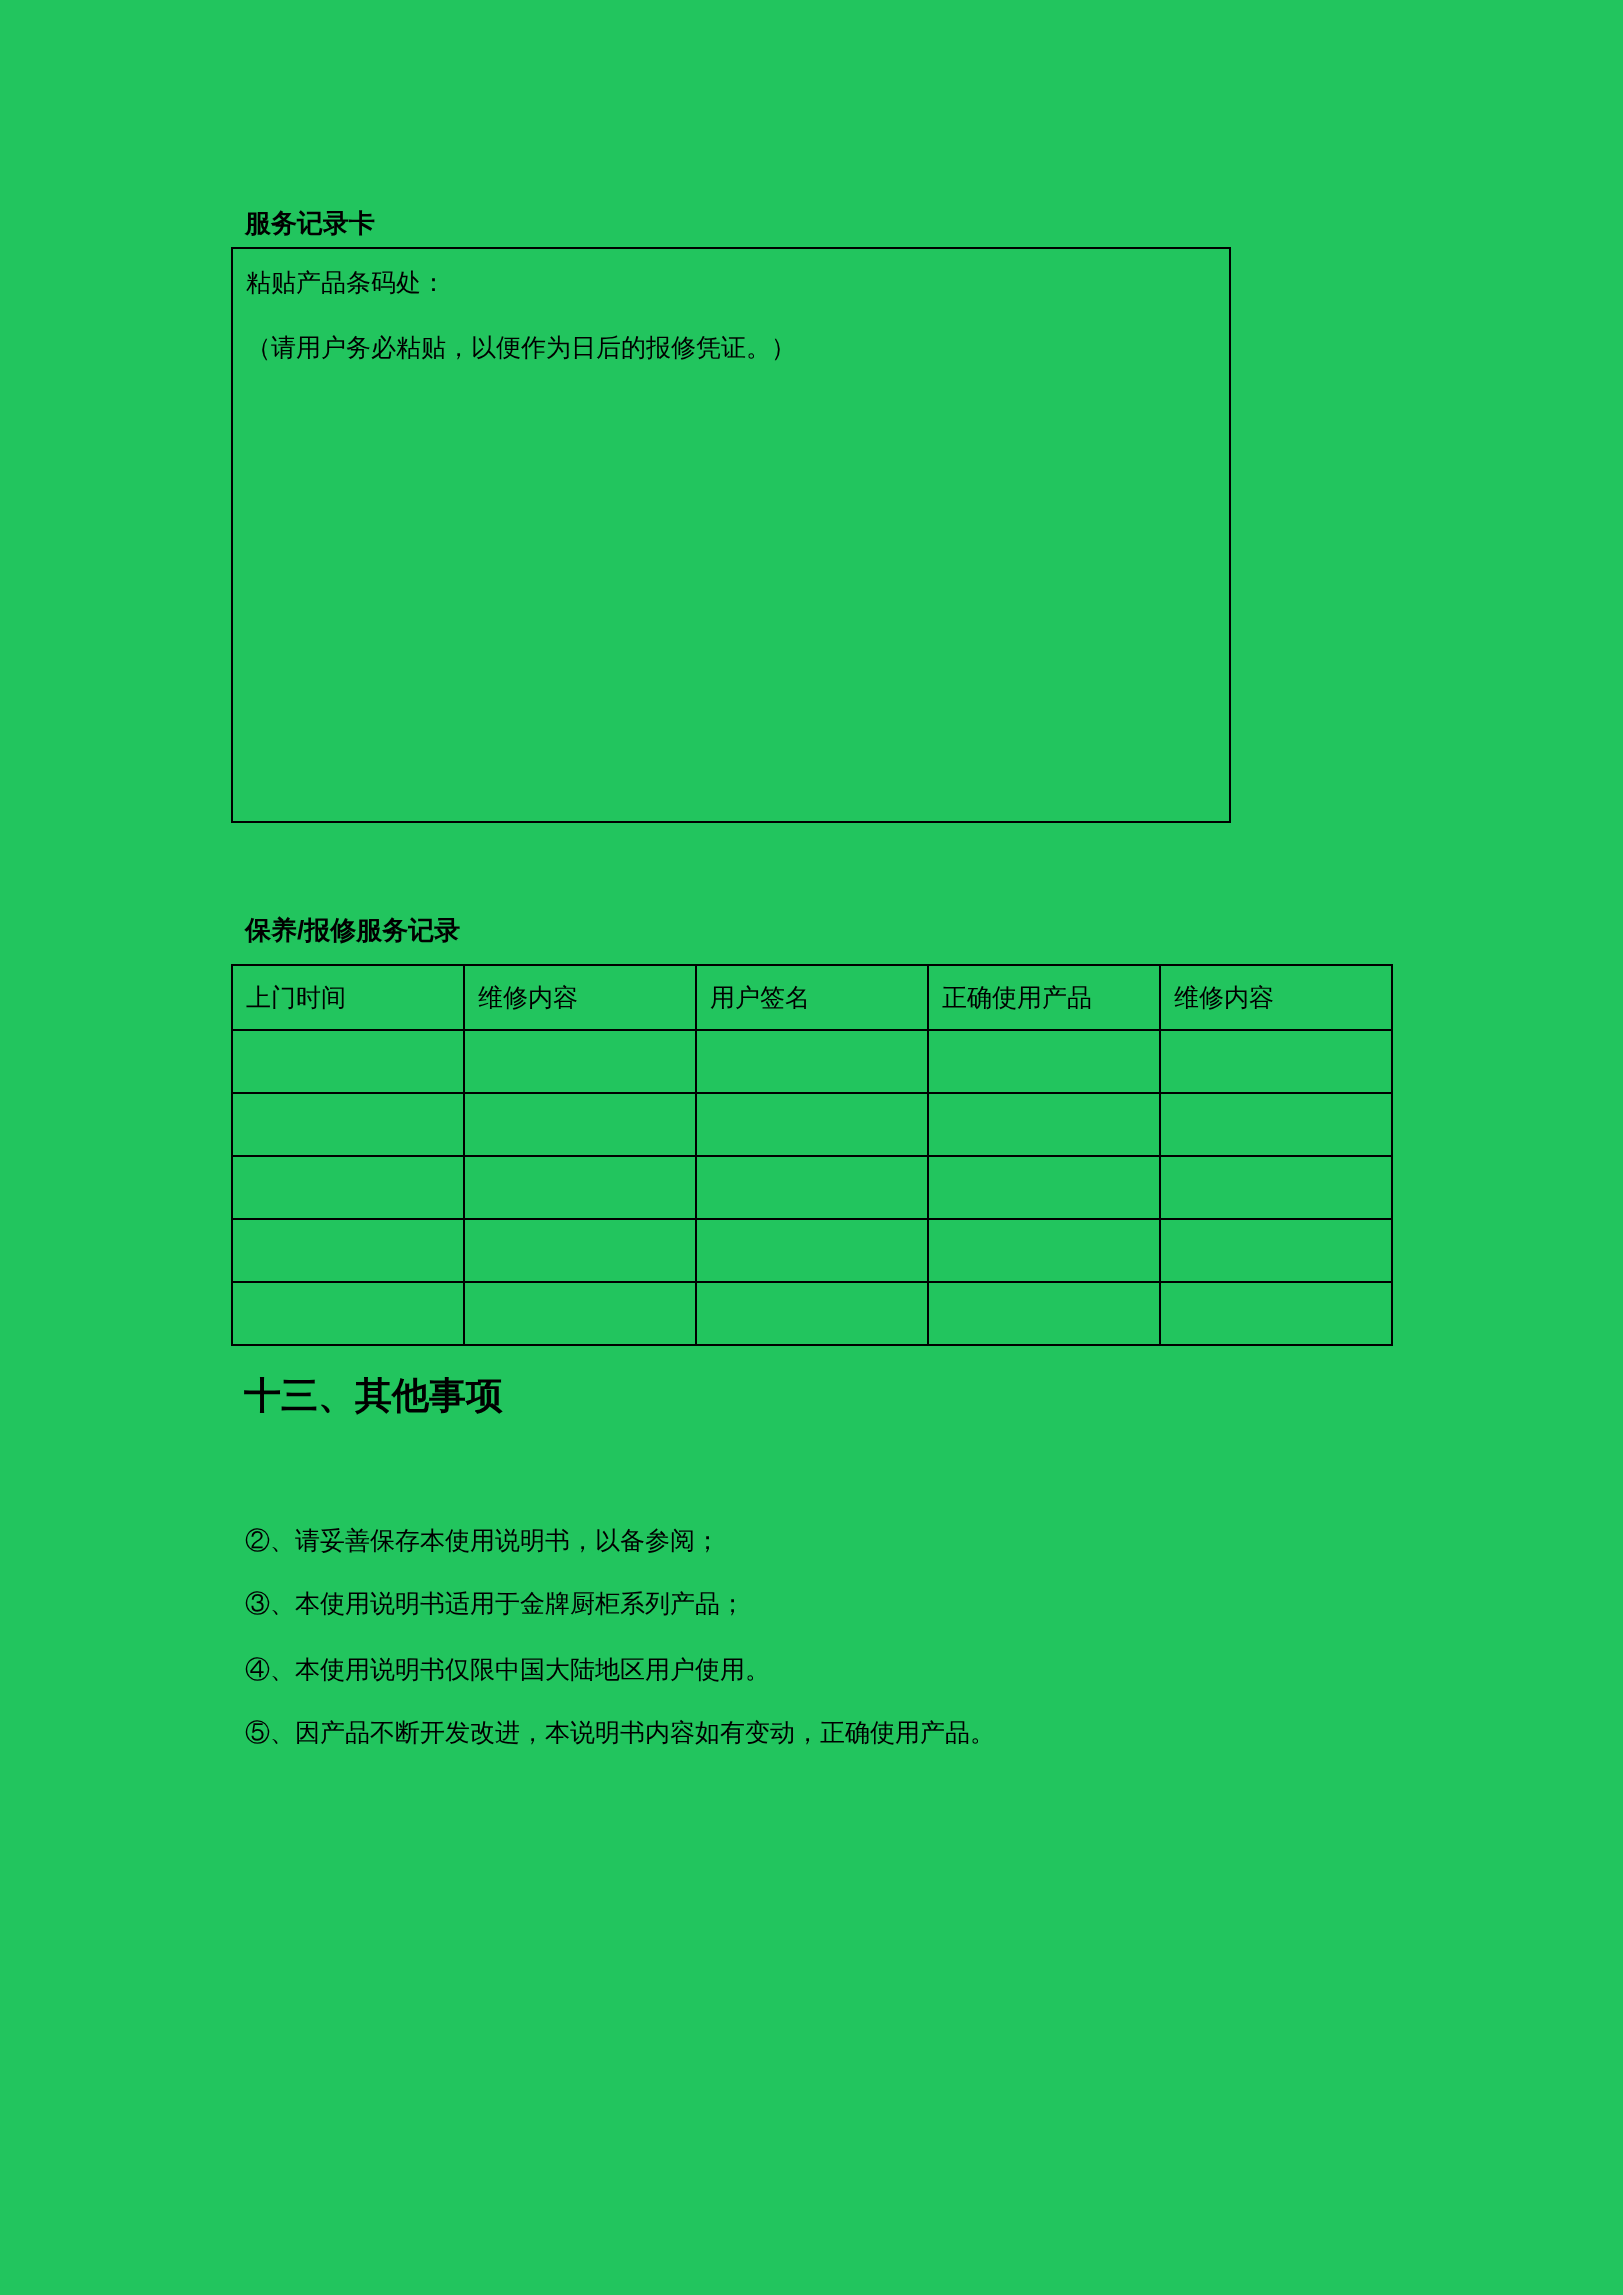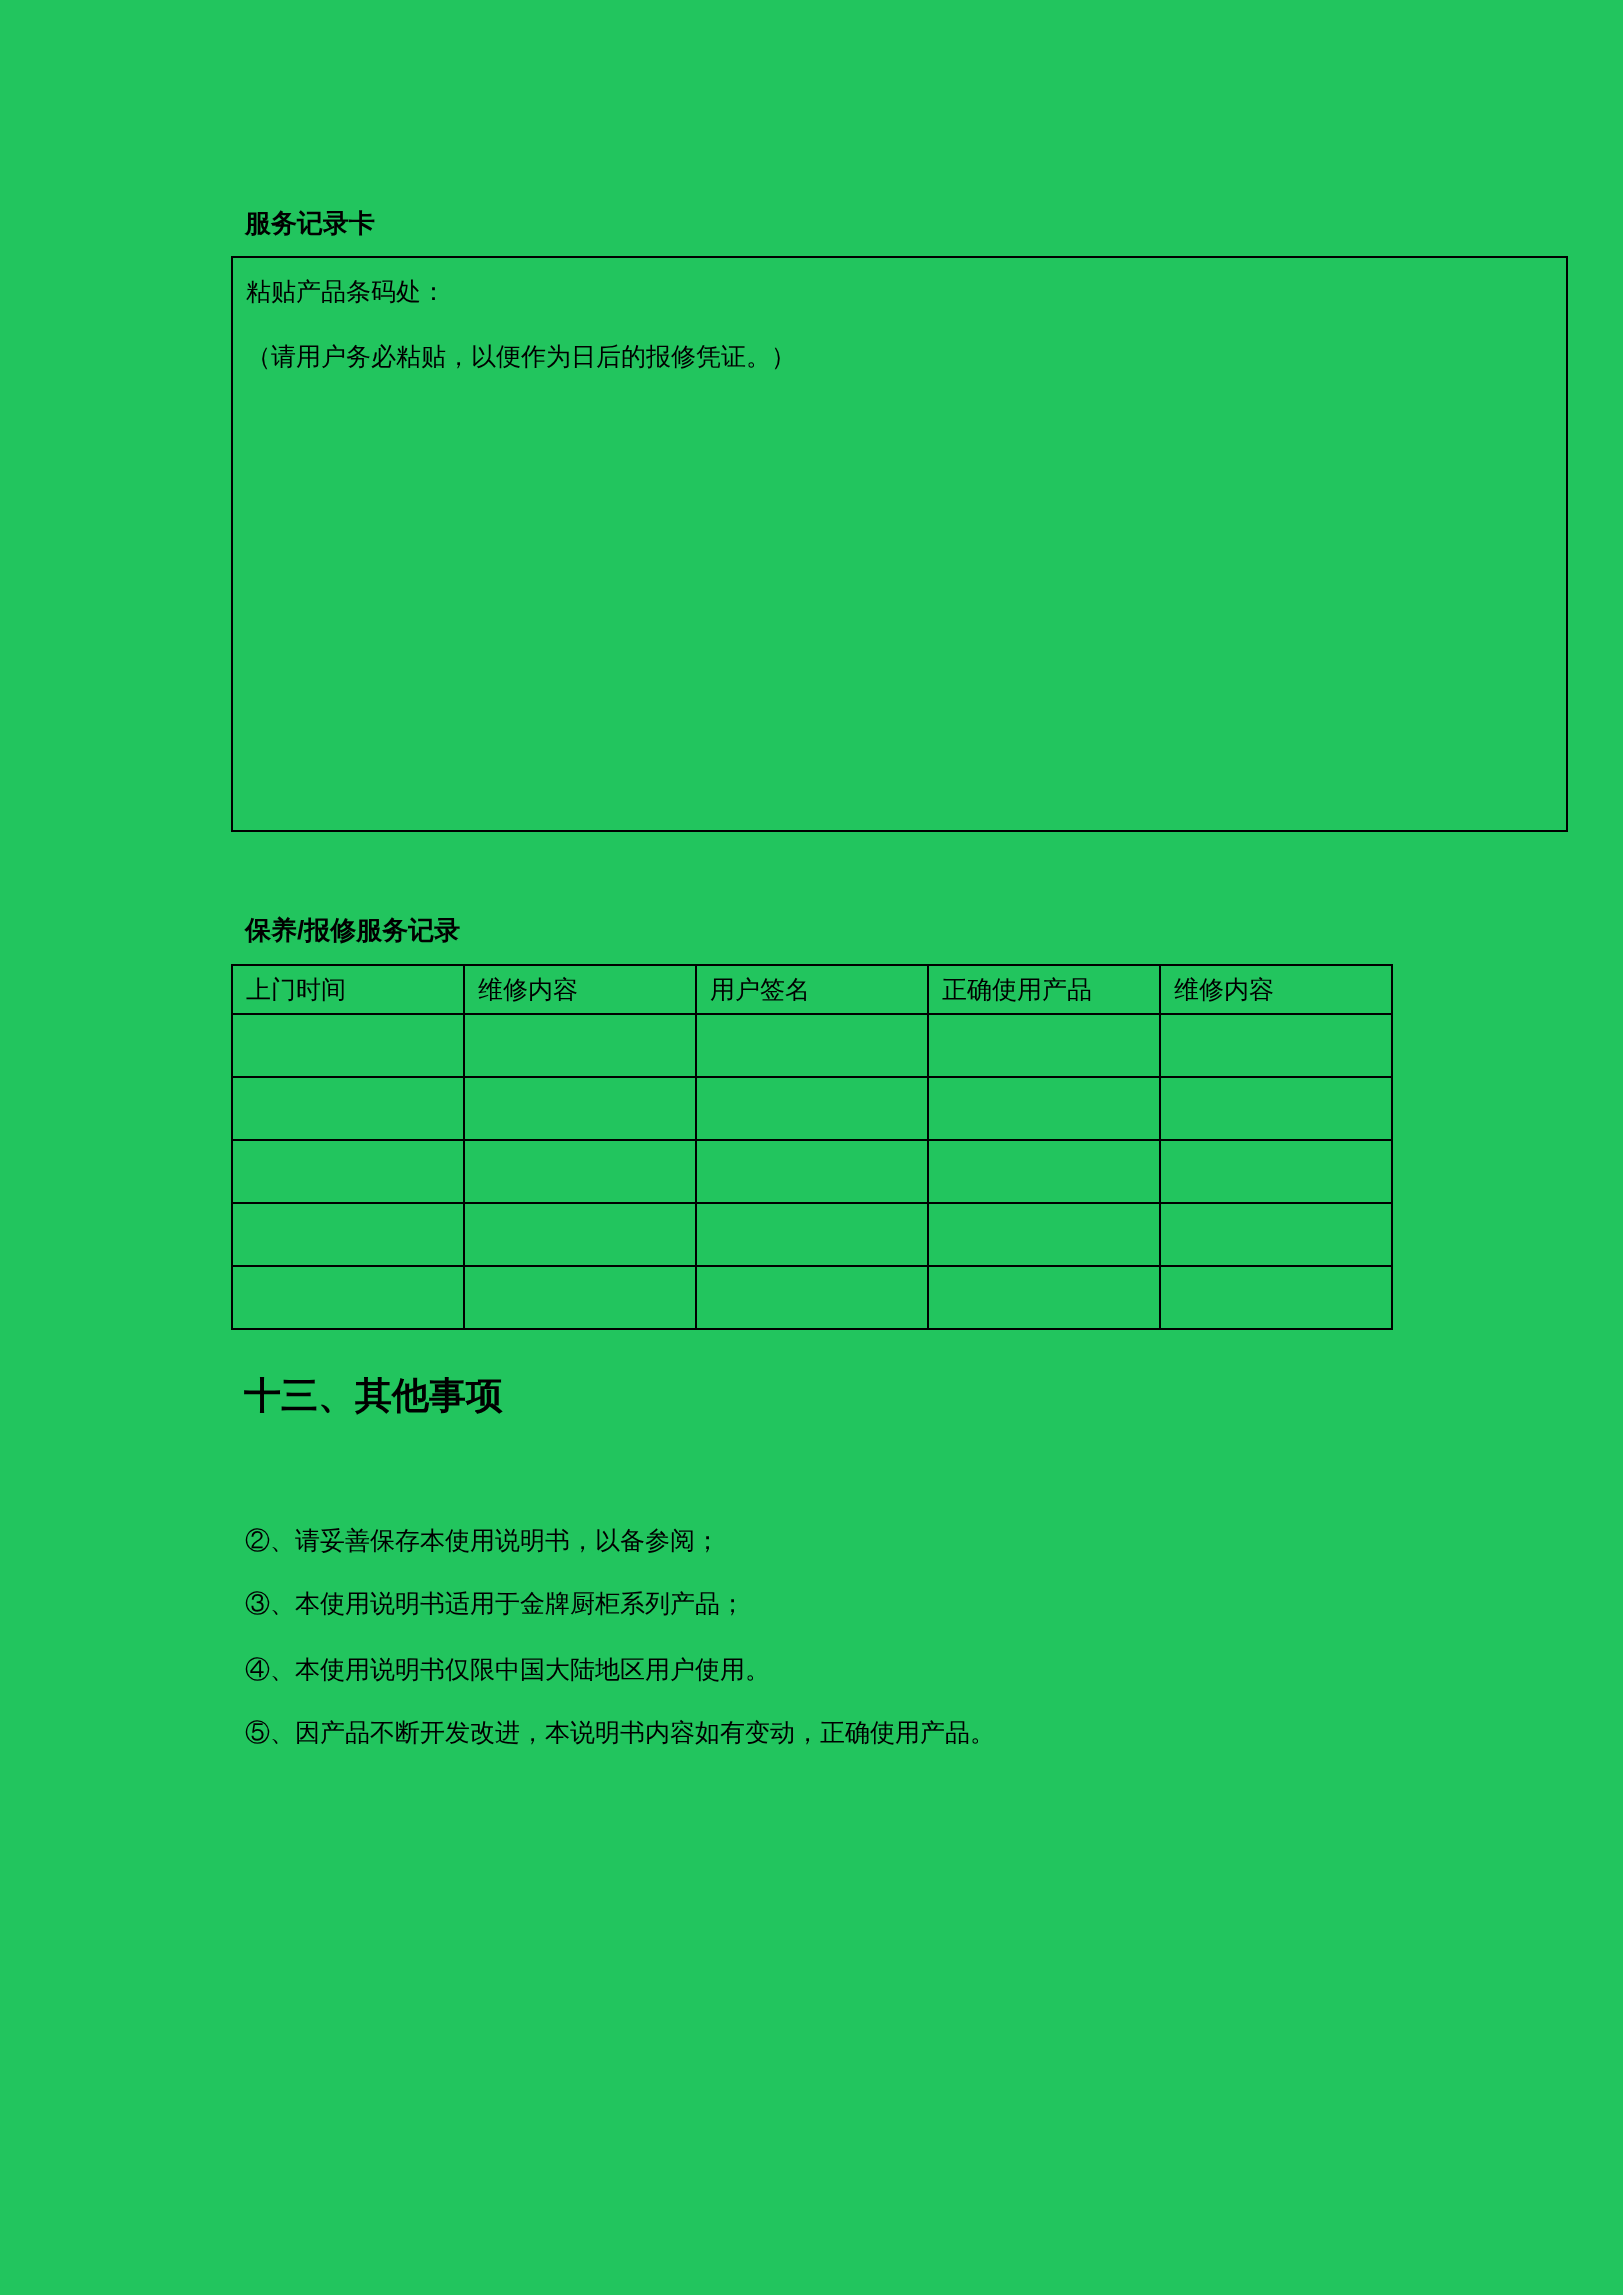--- a/index.html
+++ b/index.html
@@ -20,22 +20,22 @@
     line-height: 31px;
     white-space: nowrap;
   }
   .body-text {
     font-size: 25px;
     line-height: 30px;
     white-space: nowrap;
   }
   .barcode-box {
     left: 231px;
-    top: 256px;
-    width: 1337px;
+    top: 247px;
+    width: 1000px;
     height: 576px;
     border: 2px solid #000000;
     padding: 18.3px 13px;
   }
   .barcode-box .note { margin-top: 35px; }
   .service-table {
     left: 231px;
     top: 964px;
     width: 1162px;
     border-collapse: collapse;
@@ -43,21 +43,21 @@
   }
   .service-table th, .service-table td {
     border: 2px solid #000000;
     font-size: 25px;
     font-weight: normal;
     text-align: left;
     vertical-align: middle;
     padding: 0 0 0 13px;
     overflow: hidden;
   }
-  .service-table thead th { height: 49px; margin-top: 16px; }
+  .service-table thead th { height: 65px; margin-top: 16px; }
   .service-table tbody td { height: 63px; }
   .h-large {
     font-size: 37px;
     font-weight: bold;
     line-height: 43px;
     white-space: nowrap;
   }
 </style>
 </head>
 <body>

